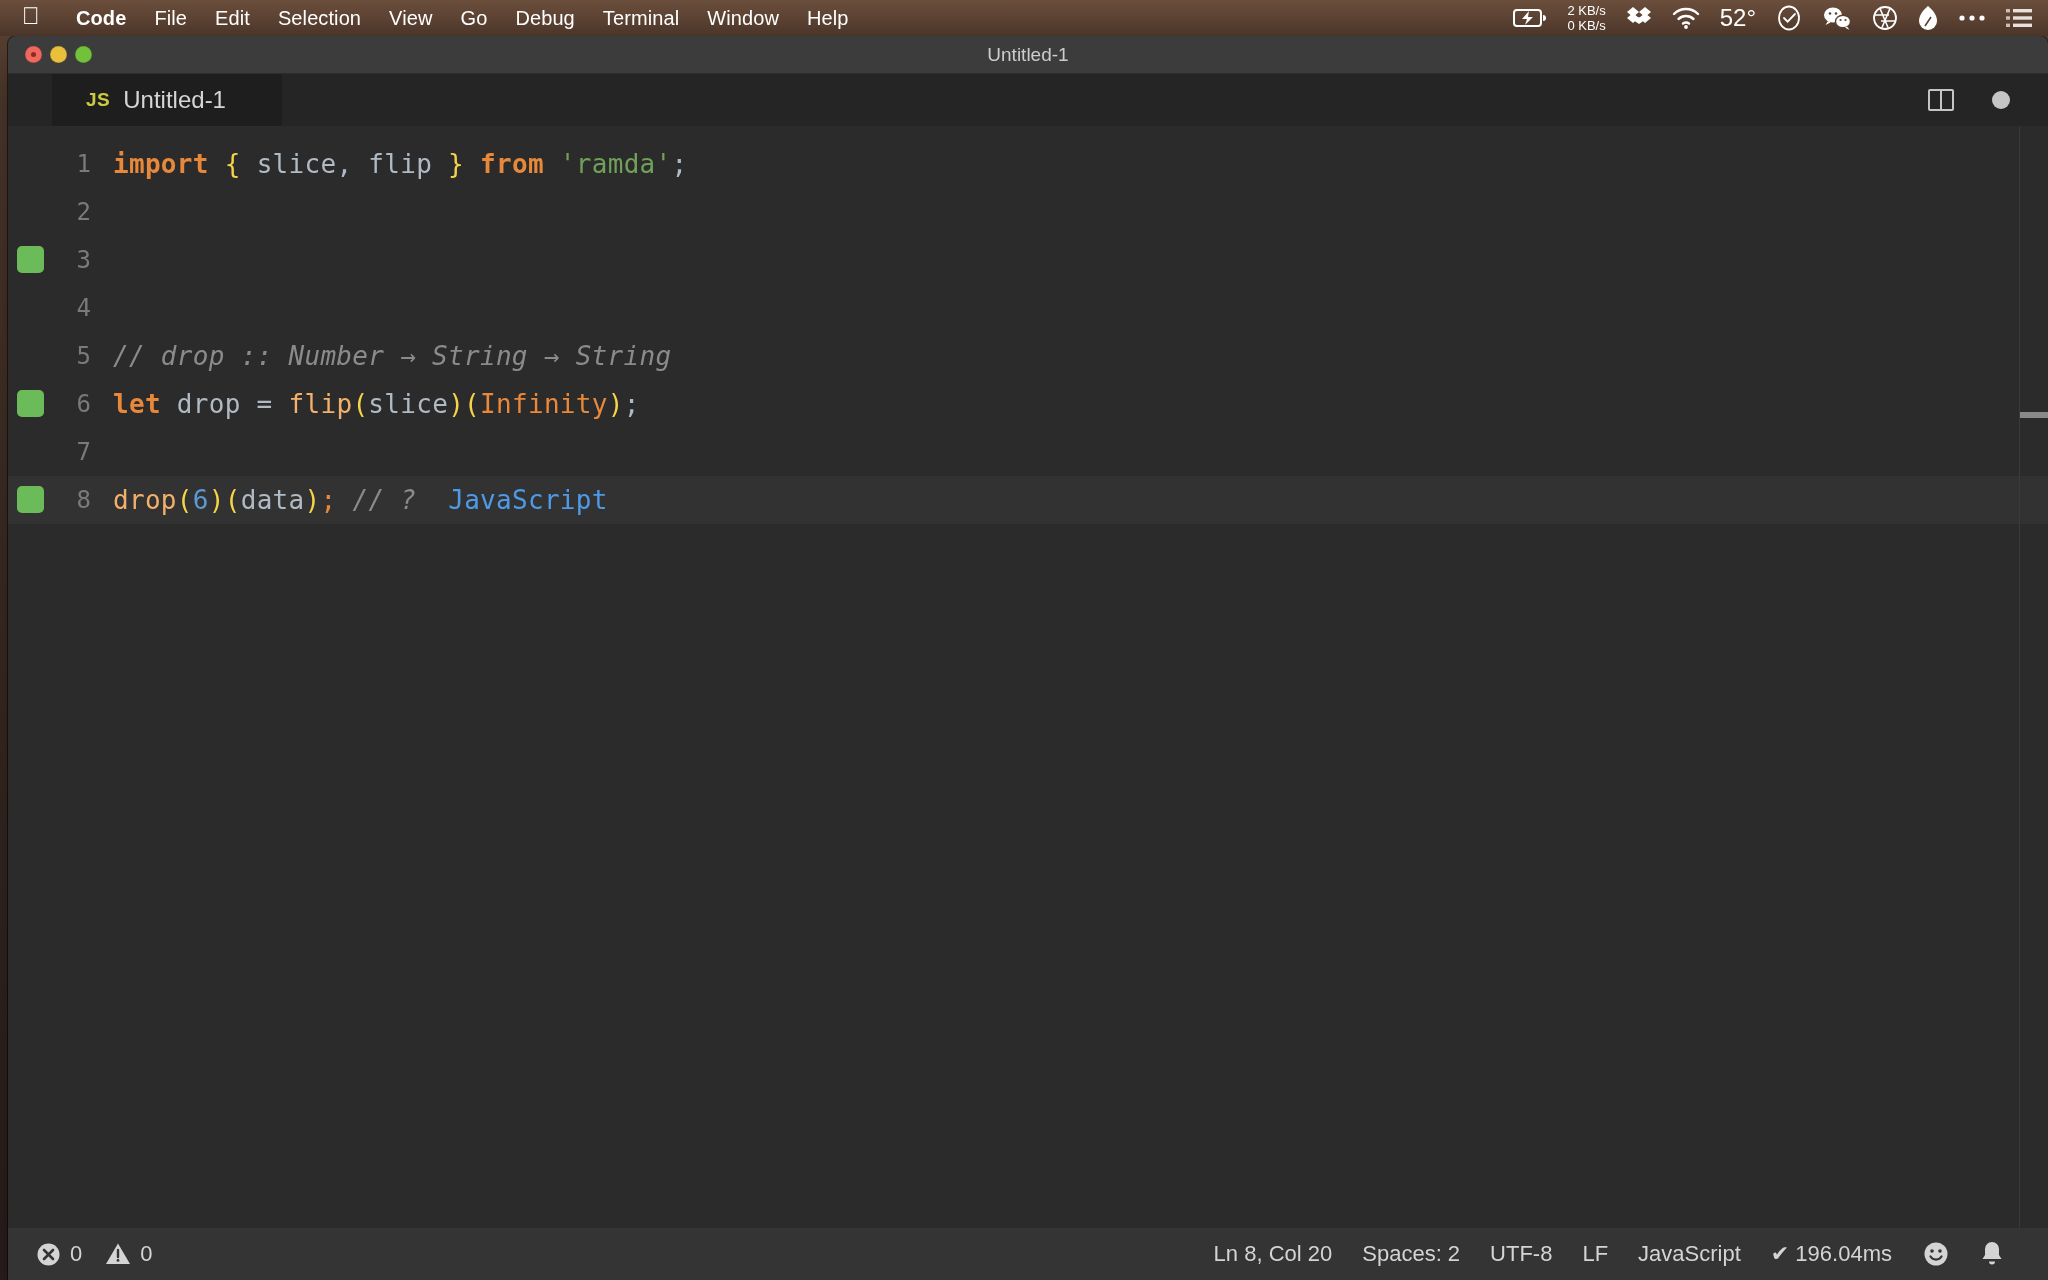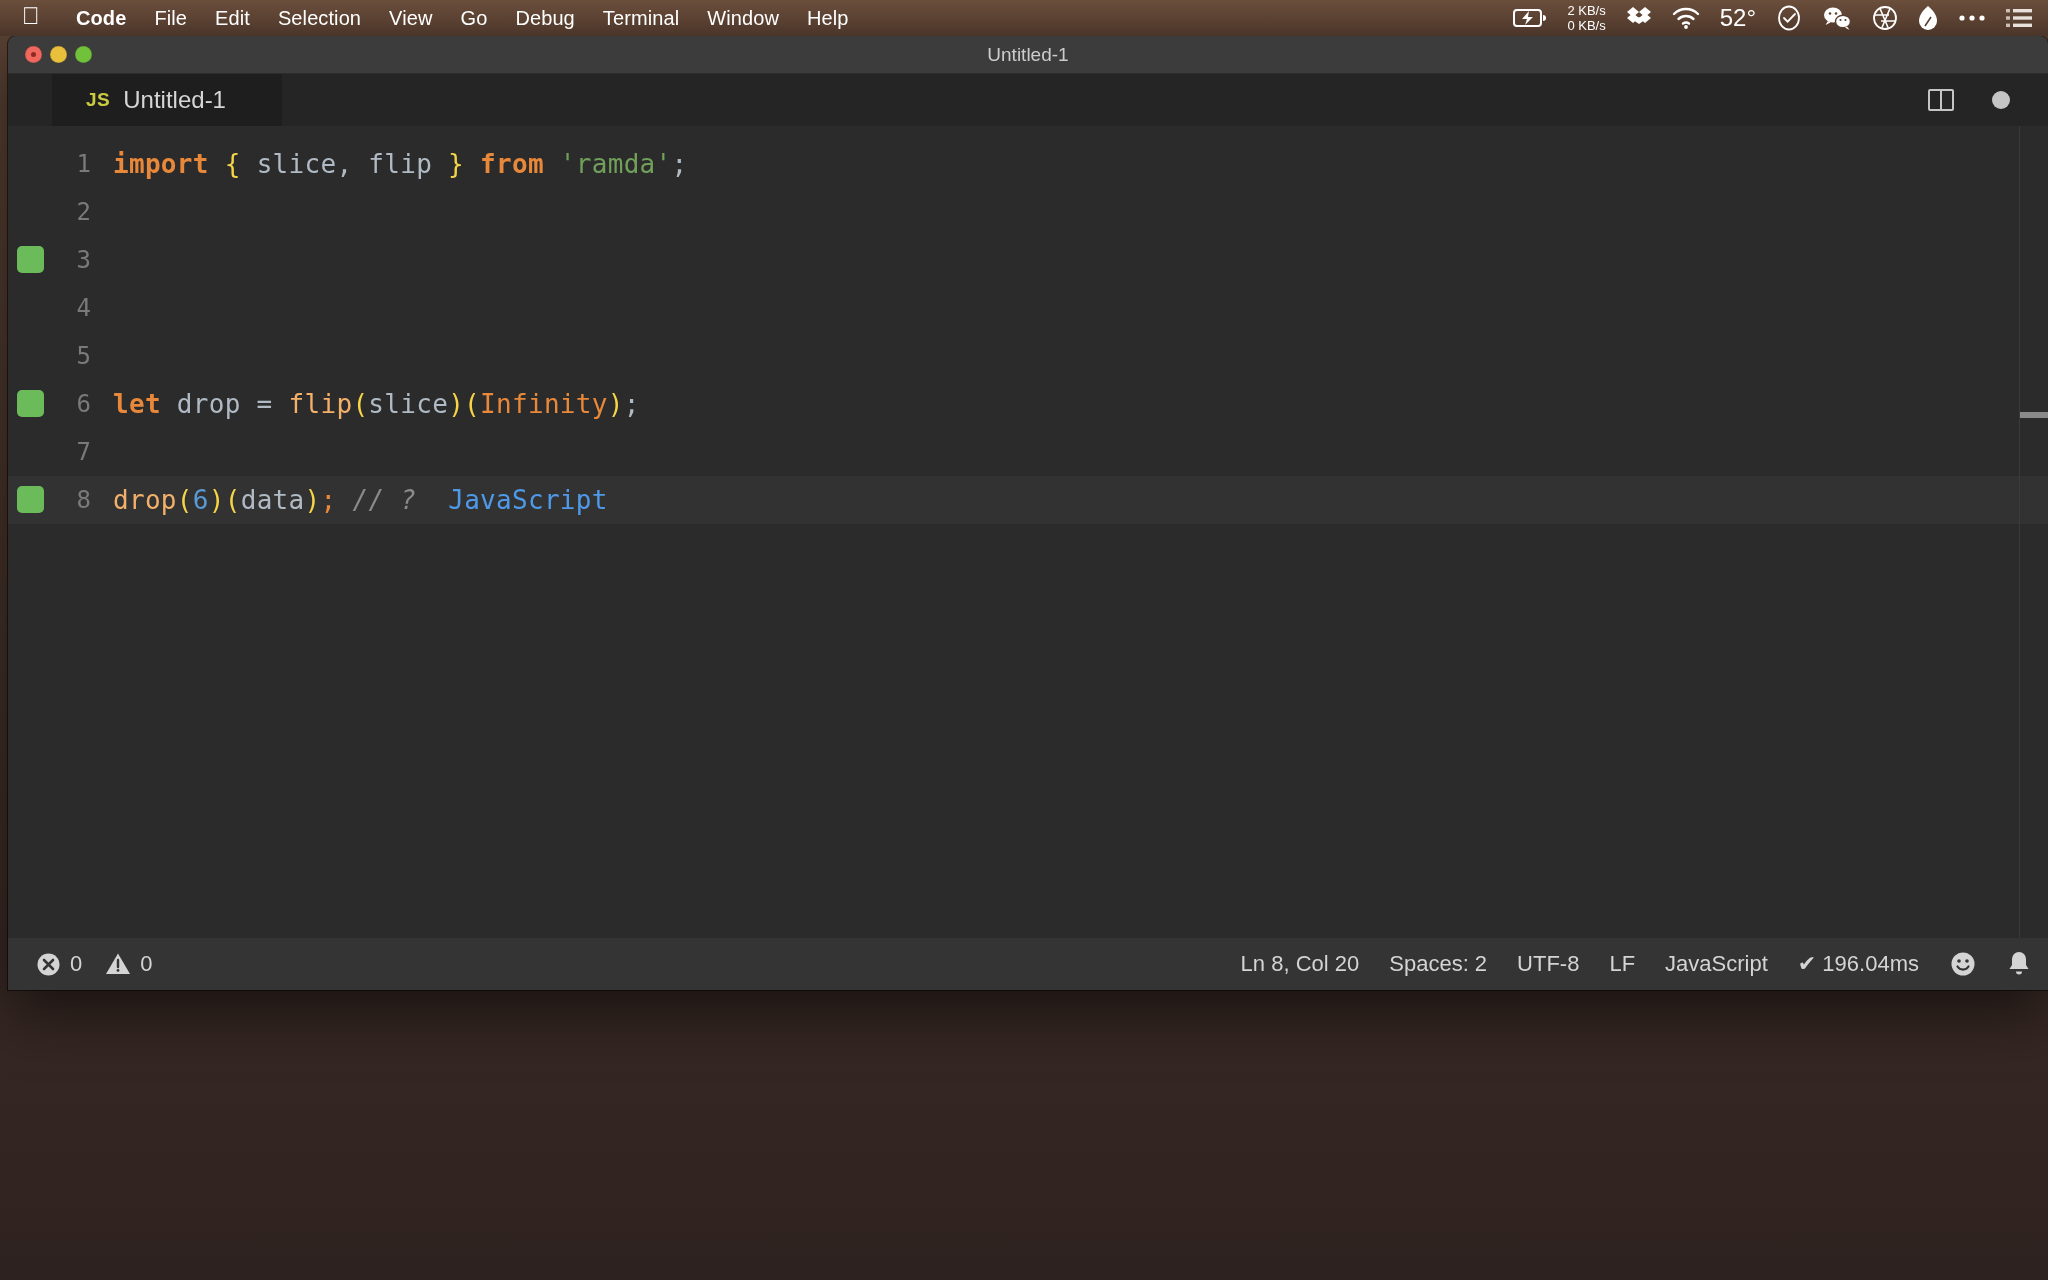--- a/index.html
+++ b/index.html
@@ -43,21 +43,21 @@
   .mb-ricon { display:flex; align-items:center; justify-content:center; }
   .netspeed {
     font-size:13px; line-height:15px; 
     font-family:"Liberation Sans", sans-serif;
   }
   .temp { font-size:24px; }
 
   
   #window {
     position:absolute; left:8px; top:36px;
-    width:2040px; height:954px;
+    width:2040px; height:1244px;
     background:#1e1e1e;
     border-radius:8px 8px 0 0;
     overflow:hidden;
     box-shadow:0 0 0 1px rgba(0,0,0,.55), 0 22px 60px rgba(0,0,0,.55);
     display:flex; flex-direction:column;
   }
 
   
   #titlebar {
     height:38px; flex:0 0 38px;
@@ -169,21 +169,21 @@
   }
 
   
   #statusbar {
     height:52px; flex:0 0 52px;
     background:#343434;
     display:flex; align-items:center;
     color:#d4d4d4; font-size:22px;
   }
   .sb-left  { display:flex; align-items:center; gap:12px; padding-left:28px; }
-  .sb-right { margin-left:auto; display:flex; align-items:center; gap:30px; padding-right:17px; }
+  .sb-right { margin-left:auto; display:flex; align-items:center; gap:30px; padding-right:44px; }
   .sb-item  { display:flex; align-items:center; gap:9px; white-space:nowrap; }
   .err-icon, .warn-icon { display:inline-flex; align-items:center; }
 </style>
 </head>
 <body>
 
 <div id="desktop"></div>
 
 <div id="menubar">
   <div class="mb-left">
@@ -332,20 +332,21 @@
         <div class="code-line">
           <div class="gutter-mark"></div>
           <div class="lineno">3</div>
         </div>
         <div class="code-line">
           <div class="lineno">4</div>
           <div class="code-text"></div>
         </div>
         <div class="code-line">
           <div class="lineno">5</div>
+          <div class="code-text"><span class="t-com">// drop :: Number → String → String</span></div>
         </div>
         <div class="code-line">
           <div class="gutter-mark"></div>
           <div class="lineno">6</div>
           <div class="code-text"><span class="t-kw">let</span><span class="t-var"> drop </span><span class="t-op">=</span><span class="t-op"> </span><span class="t-fnname">flip</span><span class="t-br">(</span><span class="t-var">slice</span><span class="t-br">)</span><span class="t-br">(</span><span class="t-const">Infinity</span><span class="t-br">)</span><span class="t-semi">;</span></div>
         </div>
         <div class="code-line">
           <div class="lineno">7</div>
           <div class="code-text"></div>
         </div>

